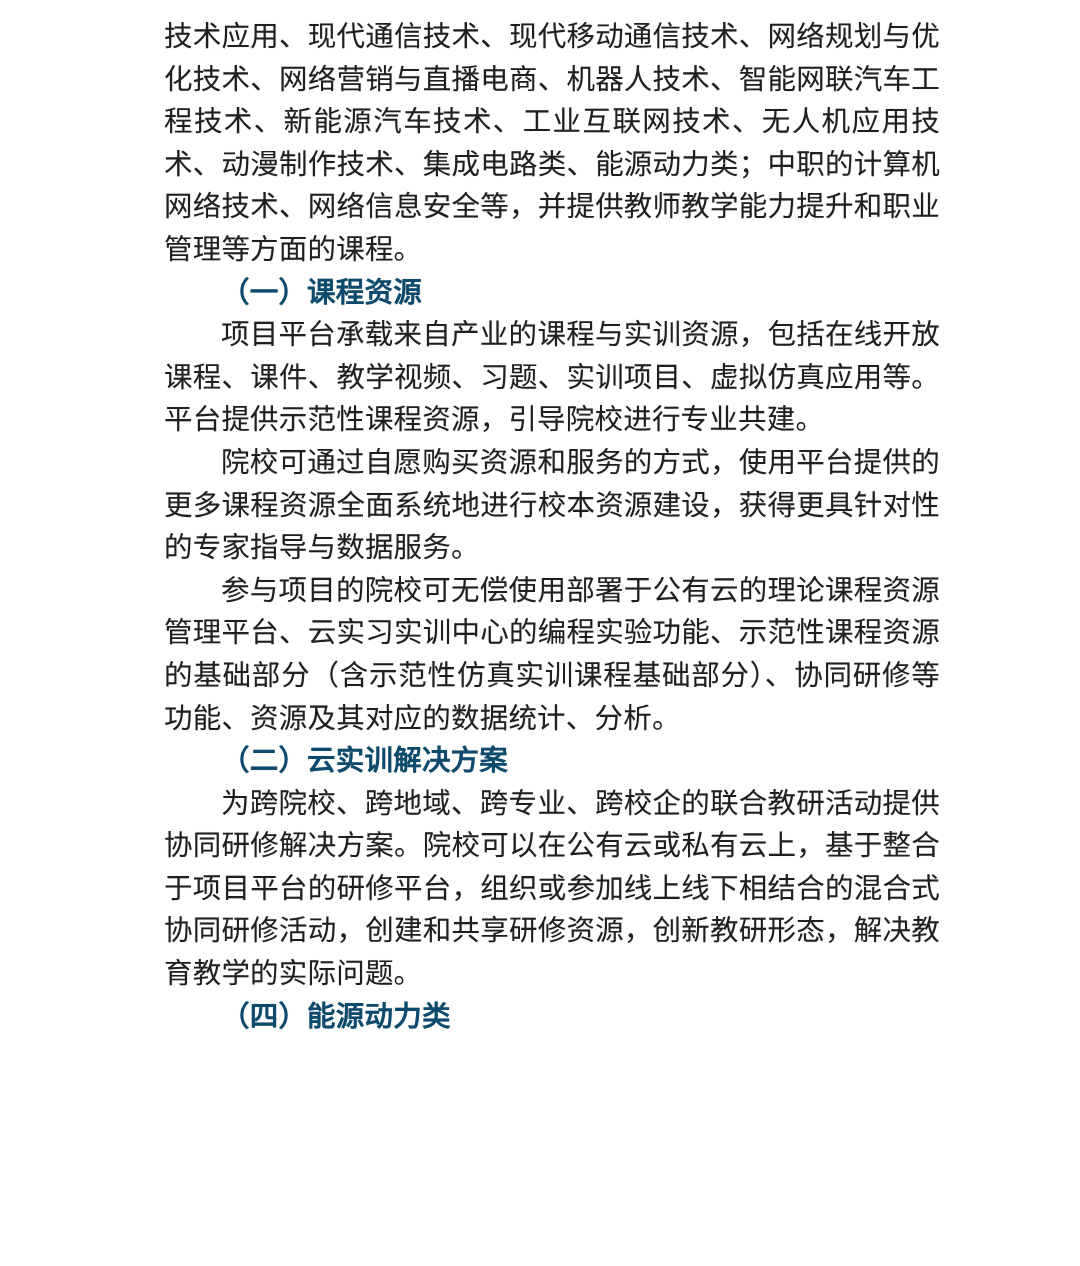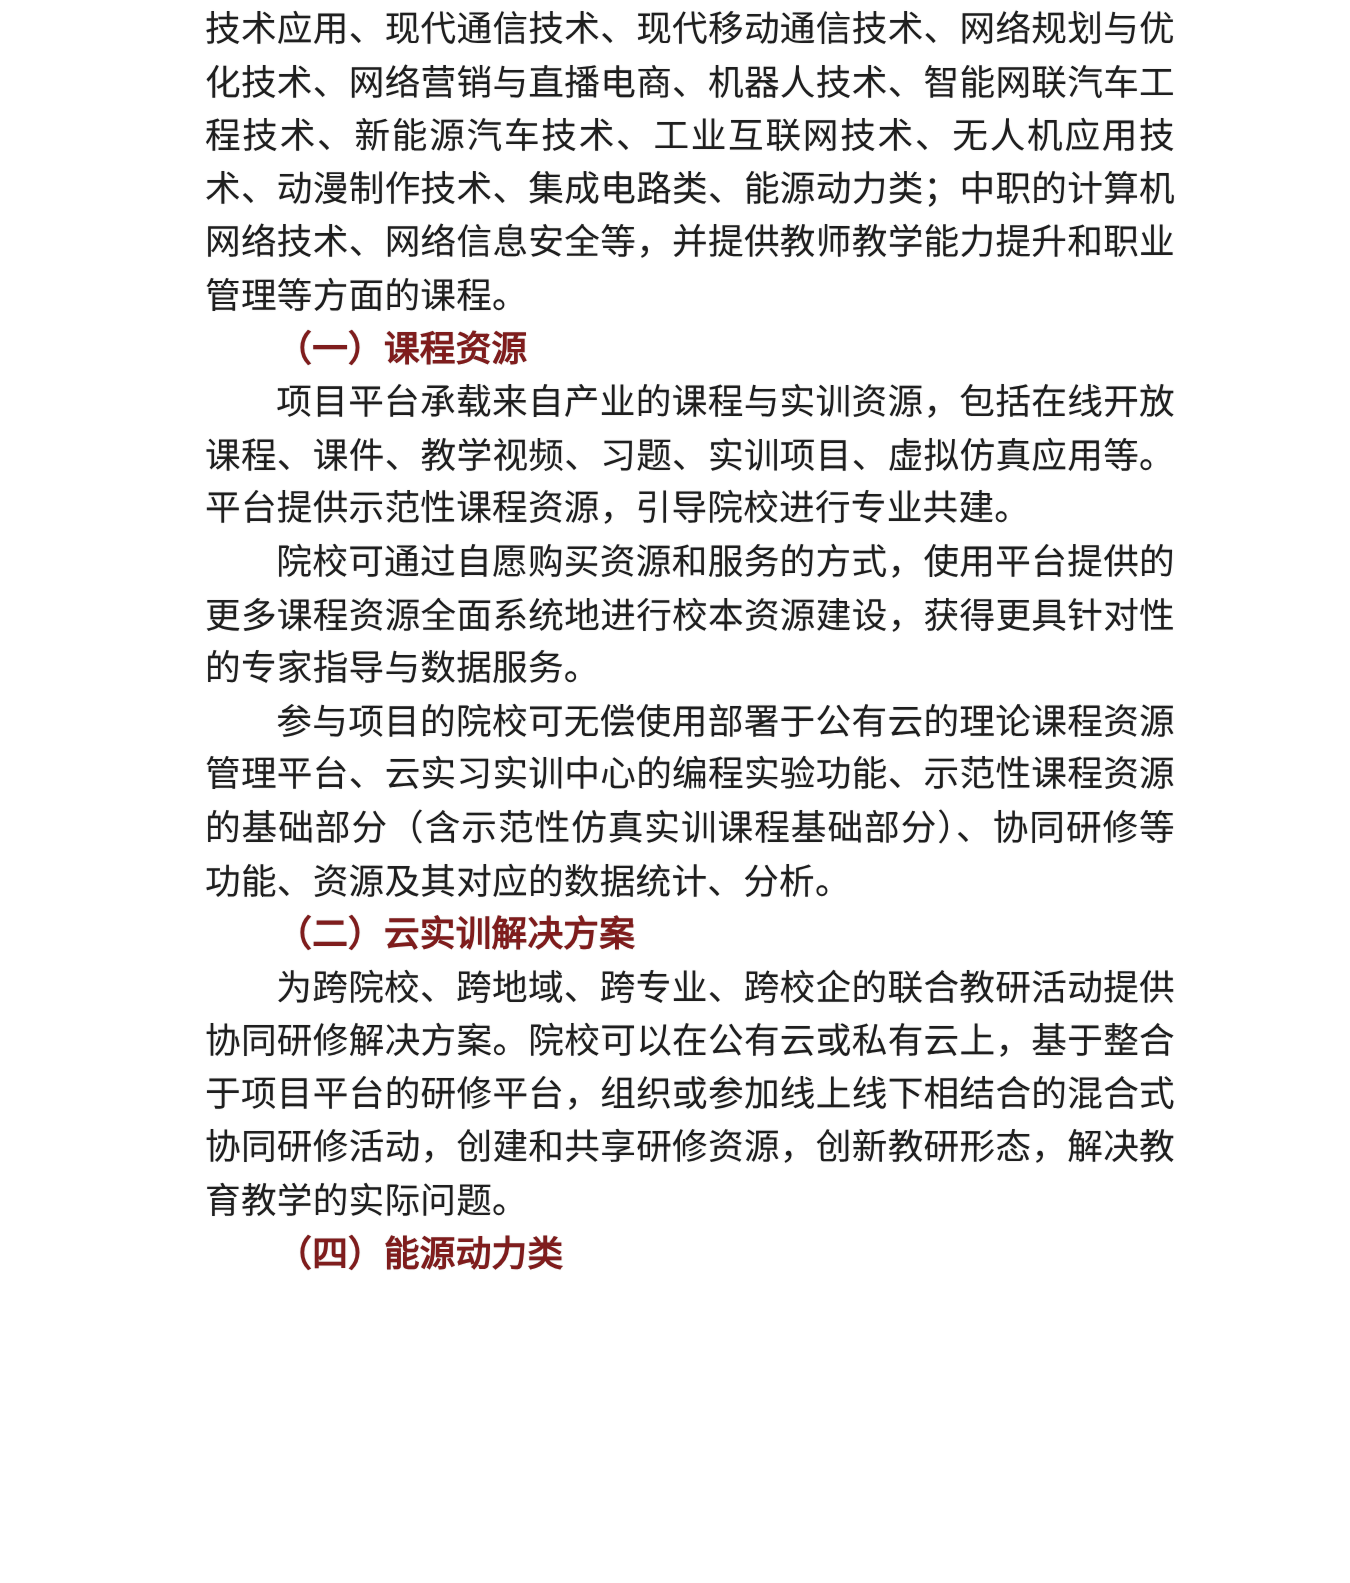--- a/index.html
+++ b/index.html
@@ -9,21 +9,21 @@
   body {
     width: 1080px;
     height: 1266px;
     background: #ffffff;
     overflow: hidden;
   }
   .page {
     box-sizing: border-box;
     width: 1080px;
     height: 1266px;
-    padding: 4px 140px 0 164px;
+    padding: 16px 140px 0 164px;
     background: #ffffff;
     font-family: "Liberation Serif", "DejaVu Serif", serif;
     color: #1f1f1f;
   }
   .body-text,
   .heading {
     margin: 0;
     font-size: 28.5px;
     line-height: 42.6px;
     text-align: justify;
@@ -31,21 +31,21 @@
     letter-spacing: 0.2px;
     text-shadow: 0 0 1px rgba(45, 45, 45, 0.28);
     word-break: break-all;
   }
   .body-text.continuation {
     text-indent: 0;
   }
   .heading {
     font-weight: 700;
     text-align: left;
-    color: #7f1d1d;
+    color: #0c4a6e;
   }
 </style>
 </head>
 <body>
 
 <main class="page">
   <p class="body-text continuation">技术应用、现代通信技术、现代移动通信技术、网络规划与优化技术、网络营销与直播电商、机器人技术、智能网联汽车工程技术、新能源汽车技术、工业互联网技术、无人机应用技术、动漫制作技术、集成电路类、能源动力类；中职的计算机网络技术、网络信息安全等，并提供教师教学能力提升和职业管理等方面的课程。</p>
 
   <p class="heading">（一）课程资源</p>
 

